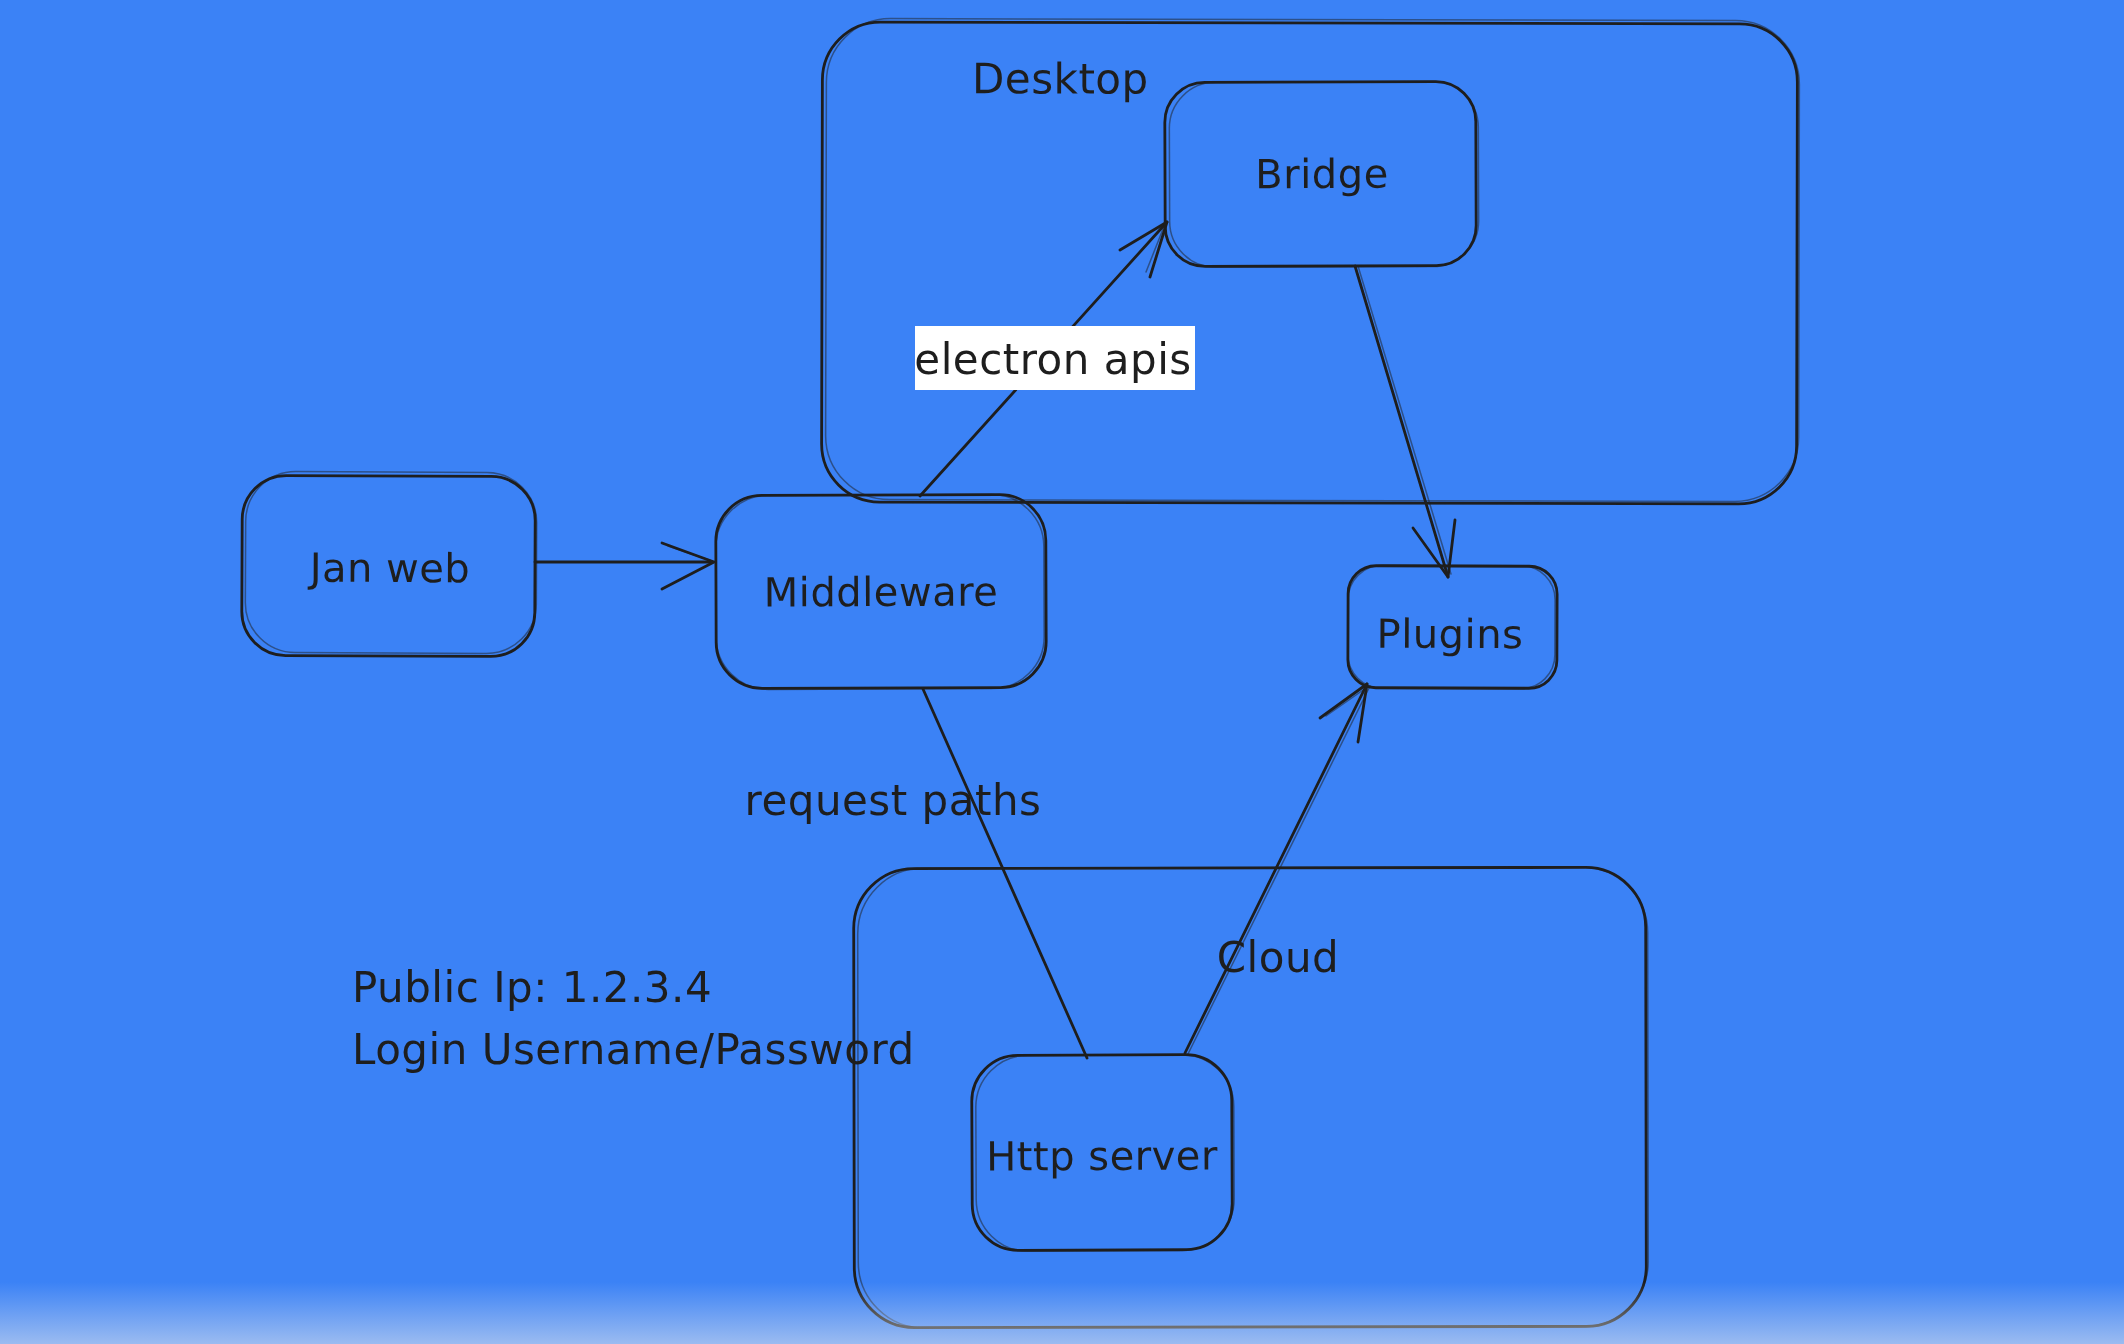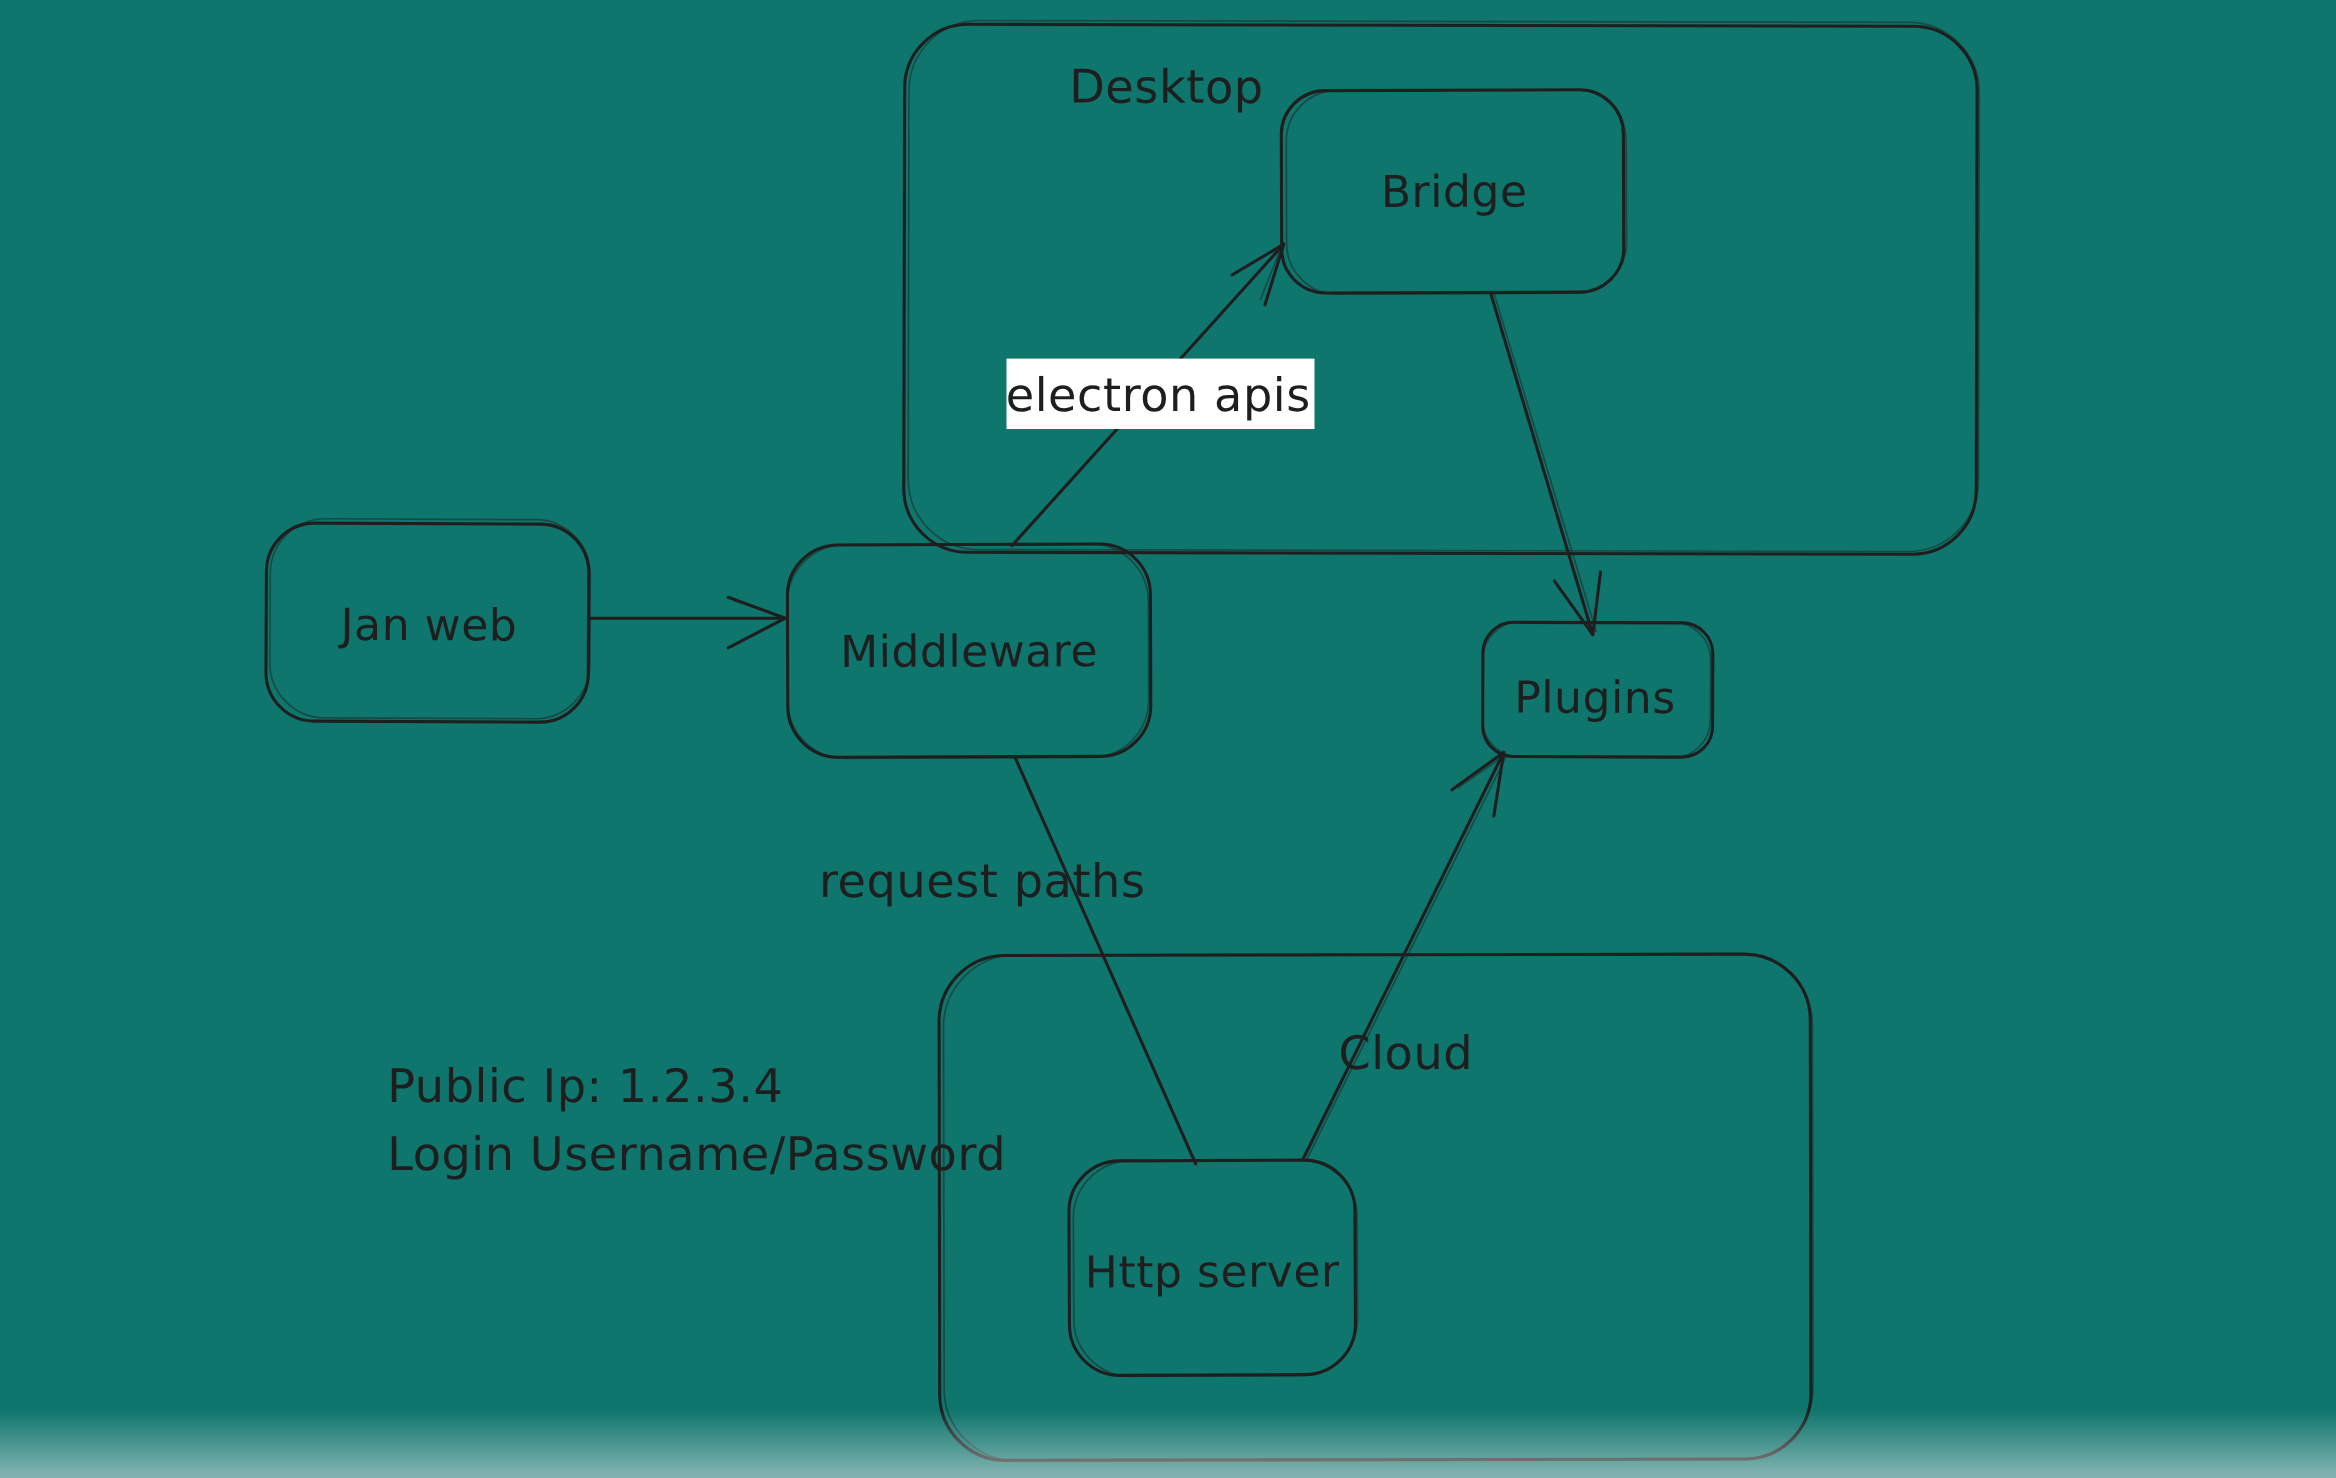--- a/index.html
+++ b/index.html
@@ -1,16 +1,16 @@
 <!DOCTYPE html>
 <html><head>
 <meta charset="utf-8">
 <style>
   html,body{margin:0;padding:0;background:#ffffff;}
-  .canvas-wrap{position:relative;width:2124px;height:1344px;background:#0f766e;overflow:hidden;}
+  .canvas-wrap{position:relative;width:2124px;height:1344px;background:#3b82f6;overflow:hidden;}
   svg{display:block;}
   .stroke{fill:none;stroke:#1e1e1e;stroke-width:2.8;stroke-linecap:round;stroke-linejoin:round;}
   .ghost{fill:none;stroke:#1e1e1e;stroke-width:1.5;stroke-linecap:round;stroke-linejoin:round;opacity:.5;}
   .halo{fill:#ffffff;stroke:none;}
   text{fill:#1e1e1e;font-family:"DejaVu Sans",sans-serif;letter-spacing:.5px;}
   .lbl{font-size:40px;}
   .big{font-size:42px;}
   .note-text{font-size:42px;}
   .fadeband{pointer-events:none;}
 </style>

